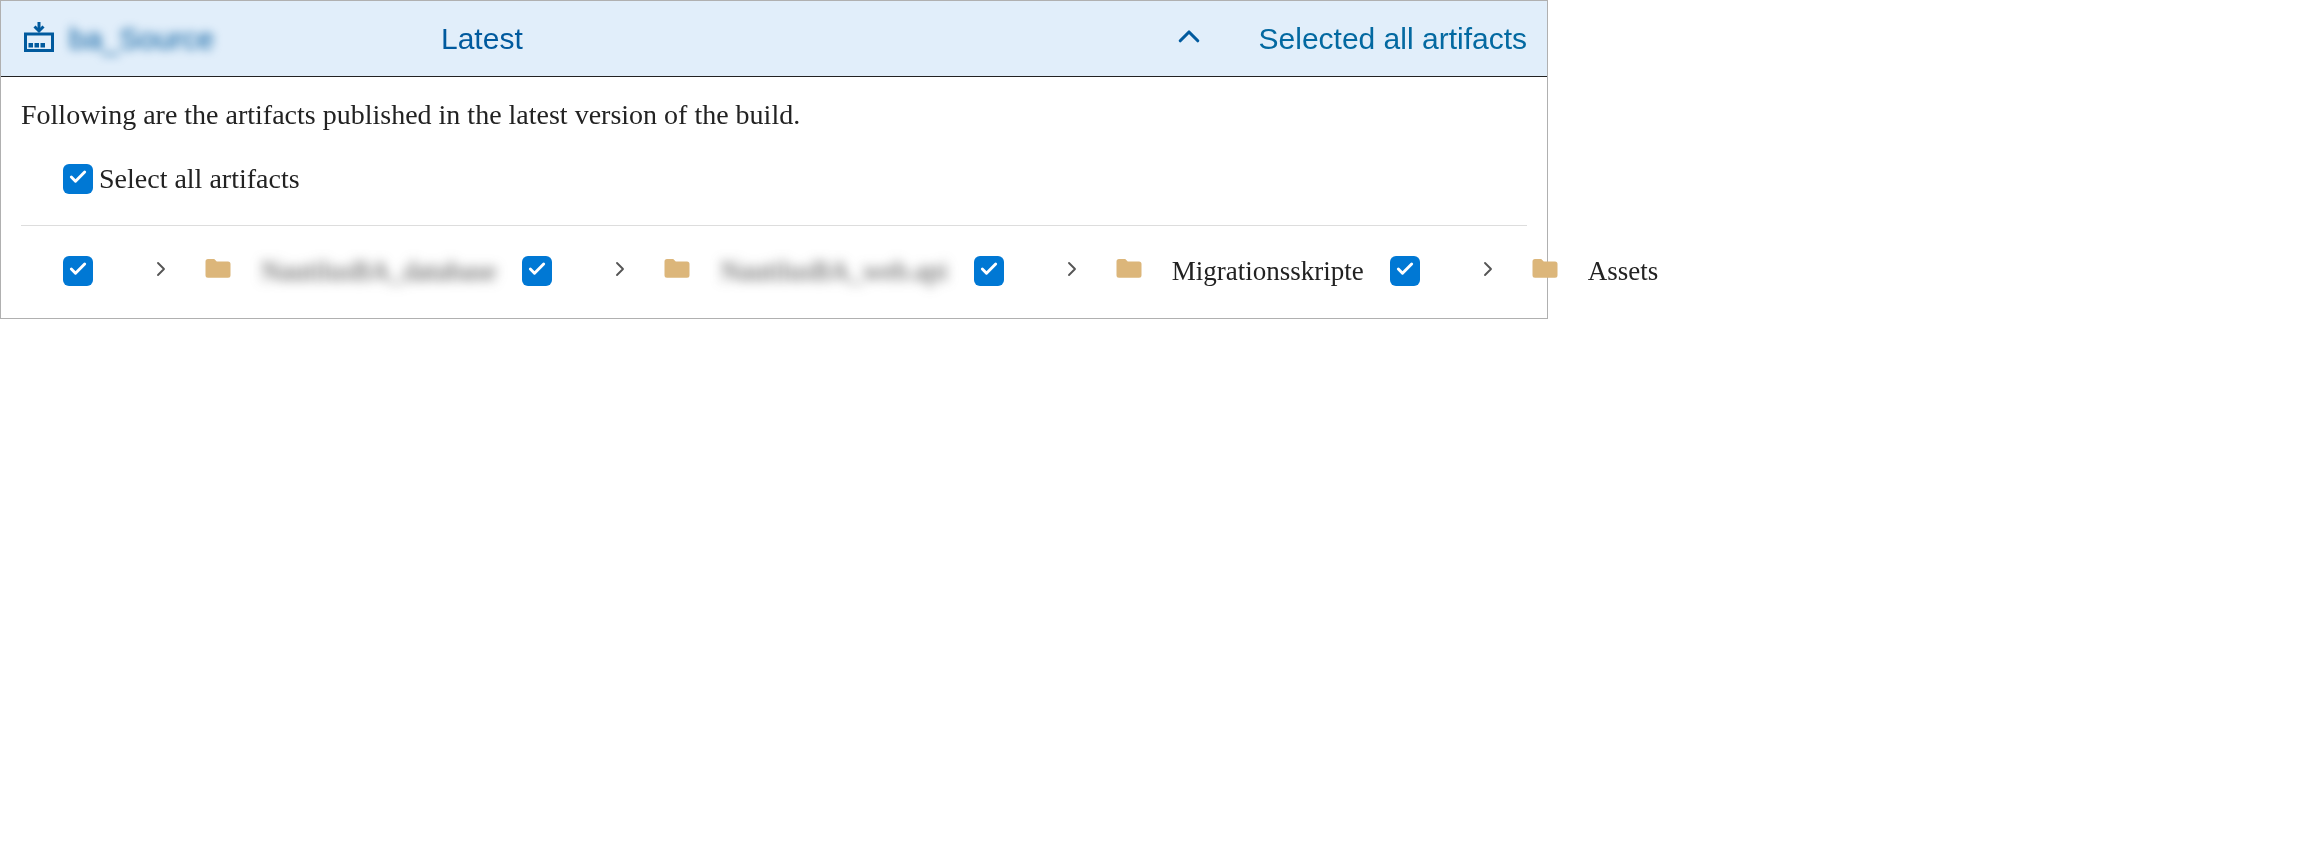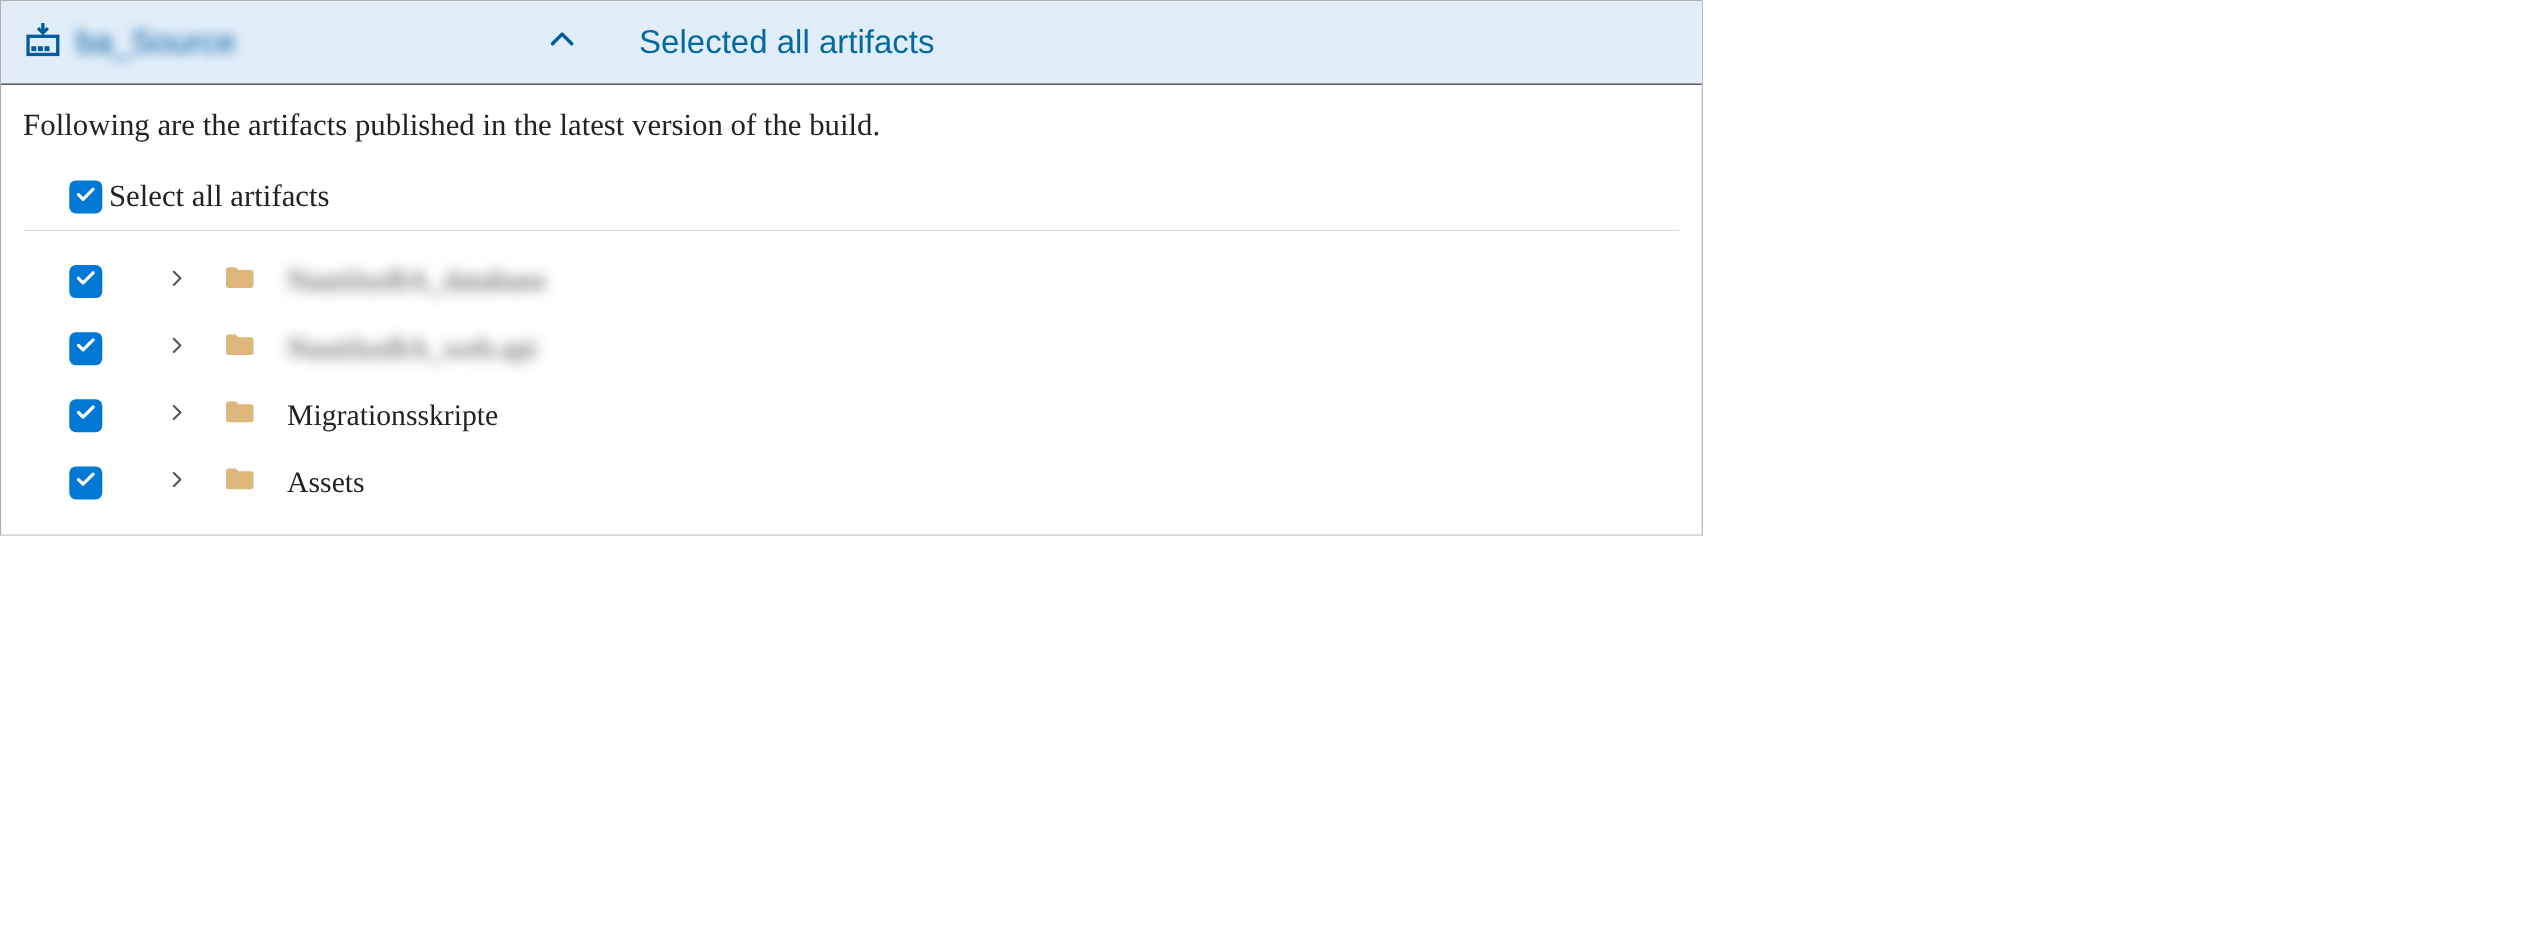--- a/index.html
+++ b/index.html
@@ -61,21 +61,21 @@
   .description {
     font-size: 28px;
     color: #222;
     margin-bottom: 32px;
   }
   .select-all-row {
     display: flex;
     align-items: center;
     gap: 6px;
     padding-left: 42px;
-    padding-bottom: 14px;
+    padding-bottom: 30px;
     border-bottom: 1px solid #ddd;
     margin-bottom: 28px;
   }
   .select-all-label {
     font-size: 28px;
     color: #222;
   }
   .checkbox {
     width: 30px;
     height: 30px;
@@ -83,21 +83,21 @@
     background: #0078d4;
     display: flex;
     align-items: center;
     justify-content: center;
     flex-shrink: 0;
     cursor: pointer;
   }
   .tree {
     padding-left: 42px;
     display: flex;
-    flex-direction: column;
+    flex-direction: row;
     gap: 26px;
   }
   .tree-row {
     display: flex;
     align-items: center;
     gap: 28px;
   }
   .tree-expand {
     width: 28px;
     display: flex;
@@ -130,20 +130,21 @@
           <path d="M12 2v5" stroke="#005a9e" stroke-width="2"></path>
           <path d="M9 5l3 3 3-3" stroke="#005a9e" stroke-width="2" fill="none"></path>
           <rect x="3" y="10" width="18" height="11" stroke="#005a9e" stroke-width="2" fill="none"></rect>
           <rect x="5" y="16" width="3" height="3" fill="#005a9e"></rect>
           <rect x="9" y="16" width="3" height="3" fill="#005a9e"></rect>
           <rect x="13" y="16" width="3" height="3" fill="#005a9e"></rect>
         </svg>
       </span>
       <span class="header-title">ba_Source</span>
     </div>
+    <div class="header-center">Latest</div>
     <div class="header-chevron">
       <span>
         <svg width="30" height="30" viewBox="0 0 24 24" fill="none">
           <path d="M5 15l7-7 7 7" stroke="#005a9e" stroke-width="2.5" fill="none" stroke-linecap="round" stroke-linejoin="round"></path>
         </svg>
       </span>
     </div>
     <div class="header-right">Selected all artifacts</div>
   </div>
 

